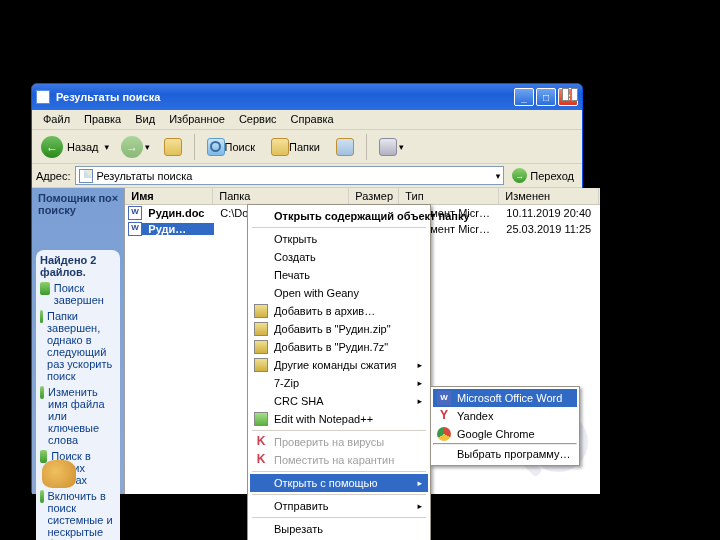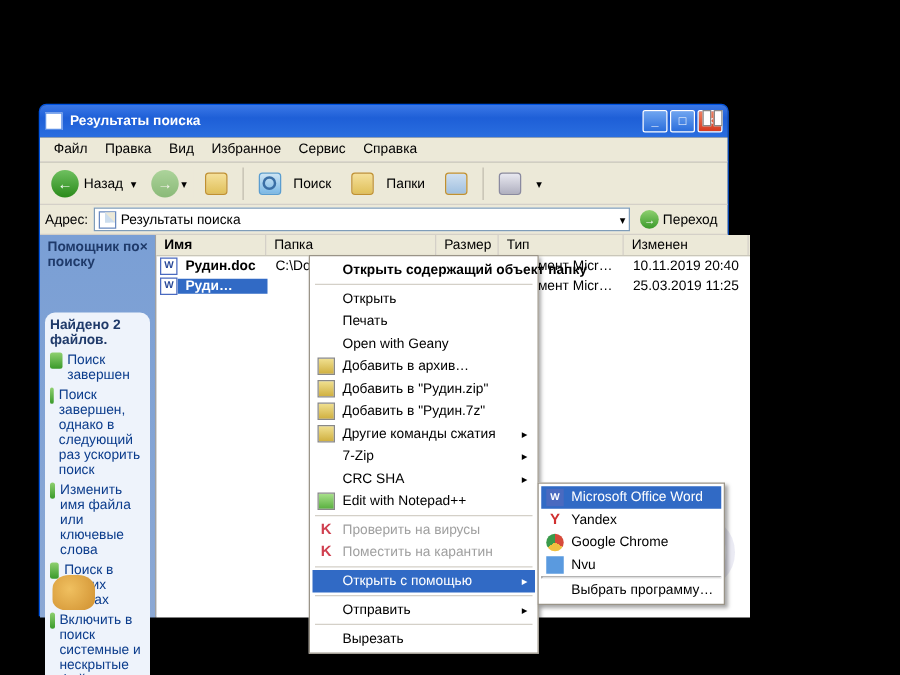--- a/index.html
+++ b/index.html
@@ -1,31 +1,31 @@
 <!DOCTYPE html>
 <html><head>
 <meta charset="utf-8">
 <style>
 * { box-sizing: border-box; margin: 0; padding: 0; font-family: Tahoma, sans-serif; font-size: 11px; }
 body { background: #000; width: 720px; height: 540px; overflow: hidden; position: relative; }
-.window { position: absolute; left: 31px; top: 83px; width: 552px; height: 410px; background: #404040; border: 1px solid #0054e3; border-radius: 6px 6px 0 0; overflow: visible; }
+.window { position: absolute; left: 31px; top: 83px; width: 552px; height: 410px; background: #f97316; border: 1px solid #0054e3; border-radius: 6px 6px 0 0; overflow: visible; }
 .titlebar { height: 26px; background: linear-gradient(#3b78e7,#1e5fd7 40%,#2a6ee0); display: flex; align-items: center; padding: 0 4px; border-radius: 5px 5px 0 0; }
 .title-icon { width: 14px; height: 14px; background: #fff; border: 1px solid #5a8ee7; margin-right: 6px; }
 .title-txt { color: #fff; font-weight: bold; flex: 1; }
 .win-btn { width: 20px; height: 18px; margin-left: 2px; border: 1px solid #fff; border-radius: 2px; display:flex;align-items:center;justify-content:center;color:#fff;font-weight:bold;font-size:10px;cursor:default;}
 .win-btn.min,.win-btn.max{background:linear-gradient(#6fa5f0,#2b6edc);}
 .win-btn.close{background:linear-gradient(#f08060,#d63a1f);}
 .menubar { height: 20px; background: #ece9d8; display:flex; padding: 0 4px; border-bottom:1px solid #d4d0c8; }
 .menubar span { padding: 3px 7px; cursor:default;text-align:center; }
 .toolbar { height: 34px; background: #ece9d8; display:flex; align-items:center; padding:2px 4px; border-bottom:1px solid #d4d0c8; gap:2px; }
 .btn-back { height:28px; display:flex; align-items:center; background:#ece9d8; border:1px solid transparent; border-radius:3px; padding:0 4px; }
 .circ { width:22px; height:22px; border-radius:50%; display:flex;align-items:center;justify-content:center;color:#fff;font-size:12px;}
 .circ.green{background:linear-gradient(#6fc060,#2a8a1a);}
 .sep{width:1px;height:26px;background:#c0bcad;margin:0 3px;}
-.tbtn{height:28px;display:flex;align-items:center;padding:0 6px;border:1px solid transparent;border-radius:3px;cursor:default;gap:10px;}
+.tbtn{height:28px;display:flex;align-items:center;padding:0 6px;border:1px solid transparent;border-radius:3px;cursor:default;gap:0;}
 .tico{width:18px;height:18px;border-radius:3px;}
 .tico.search{background:linear-gradient(#cde5f5,#7bb8e5);border:1px solid #5a9dd0;position:relative;}
 .tico.search::after{content:"";position:absolute;width:7px;height:7px;border:2px solid #3a6ea5;border-radius:50%;top:2px;left:2px;}
 .tico.folder{background:linear-gradient(#f5e09a,#e0c05a);border:1px solid #c09030;}
 .tico.view{background:linear-gradient(#e8e8f0,#b0b0c0);border:1px solid #8a8aa0;}
 .addr{height:24px;display:flex;align-items:center;padding:0 4px;background:#ece9d8;border-bottom:1px solid #d4d0c8;gap:4px;}
 .addr-field{flex:1;height:19px;background:#fff;border:1px solid #7f9db9;display:flex;align-items:center;padding:0 3px;gap:4px;}
 .doc-ico{width:14px;height:14px;background:#fff;border:1px solid #6a8ac0;position:relative;}
 .doc-ico::before{content:"";position:absolute;top:0;right:0;border-width:4px;border-style:solid;border-color:#ece9d8 #ece9d8 #cde #cde;}
 .go-btn{height:19px;display:flex;align-items:center;gap:3px;padding:0 4px;}
@@ -156,21 +156,21 @@
         <span class="close-x">×</span>
       </div>
       <div class="balloon">
         <b>Найдено 2 файлов.</b>
         <div class="hint">
             <div class="arr"></div>
             <span>Поиск завершен</span>
           </div>
         <div class="hint">
             <div class="arr"></div>
-            <span>Поиск завершен, однако в следующий раз ускорить поиск</span>
+            <span>Папки завершен, однако в следующий раз ускорить поиск</span>
           </div>
         <div class="hint">
             <div class="arr"></div>
             <span>Изменить имя файла или ключевые слова</span>
           </div>
         <div class="hint">
             <div class="arr"></div>
             <span>Поиск в других местах</span>
           </div>
         <div class="hint">
@@ -212,20 +212,21 @@
       </div>
       <div class="magnifier"></div>
     </div>
   </div>
 </div>
 
 <div class="ctxmenu">
   <div class="it bold">Открыть содержащий объект папку</div>
   <hr>
   <div class="it">Открыть</div>
+  <div class="it">Создать</div>
   <div class="it">Печать</div>
   <div class="it">Open with Geany</div>
   <div class="it">
       <div class="mico zip"></div>
       <span>Добавить в архив…</span>
     </div>
   <div class="it">
       <div class="mico zip"></div>
       <span>Добавить в "Рудин.zip"</span>
     </div>
@@ -267,19 +268,15 @@
       <span>Microsoft Office Word</span>
     </div>
   <div class="it">
       <div class="mico yandex">Y</div>
       <span>Yandex</span>
     </div>
   <div class="it">
       <div class="mico chrome"></div>
       <span>Google Chrome</span>
     </div>
-  <div class="it">
-      <div class="mico nvu"></div>
-      <span>Nvu</span>
-    </div>
   <hr>
   <div class="it">Выбрать программу…</div>
 </div>
 
 </body></html>

